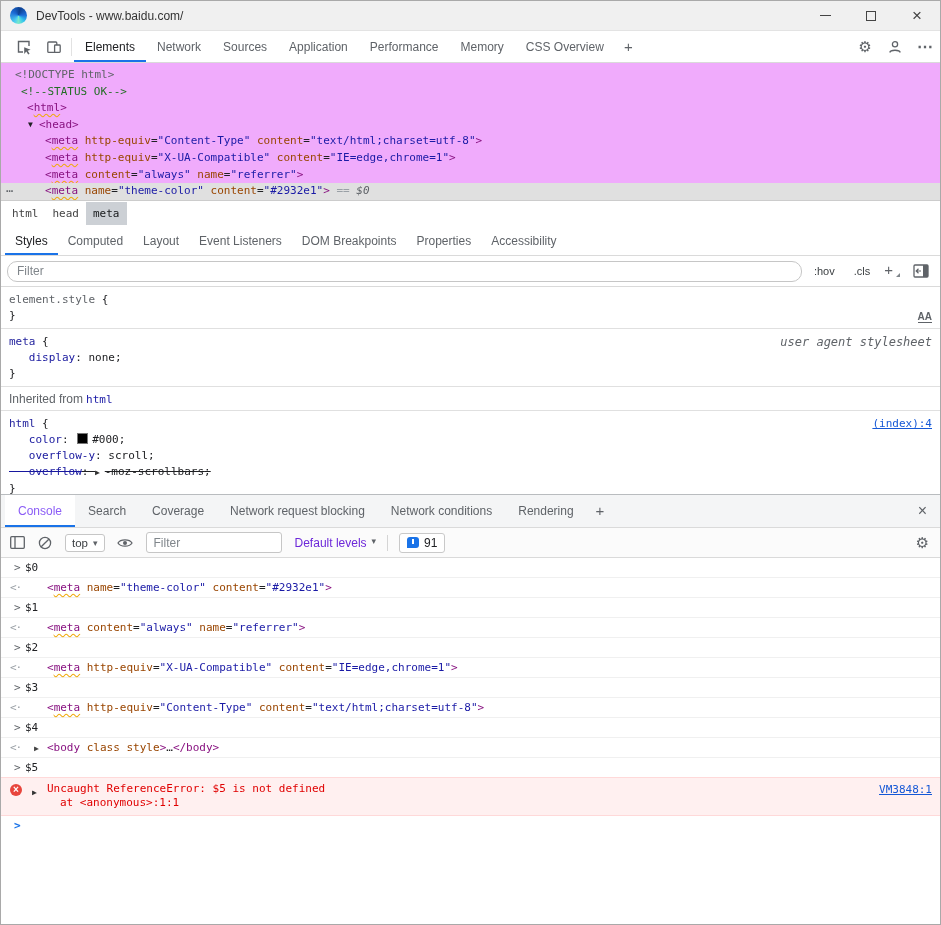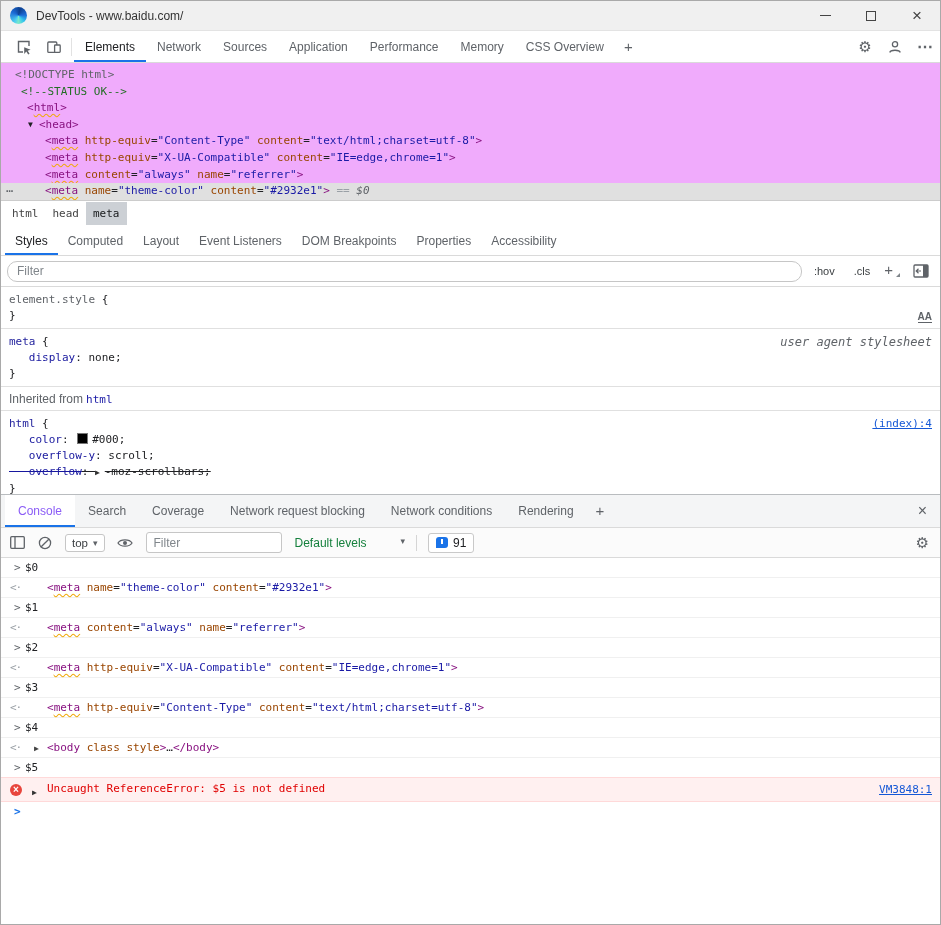--- a/index.html
+++ b/index.html
@@ -94,21 +94,21 @@
   .console-toolbar{height:30px;min-height:30px;display:flex;align-items:center;border-bottom:1px solid #dadada;
                    background:#fbfbfb;box-sizing:border-box;padding:0 9px;}
   .ct-icon{margin-right:13px;display:flex;align-items:center;}
   .ctx-chip{display:flex;align-items:center;border:1px solid #c6c6c6;border-radius:3px;background:#fff;
             padding:2px 6px;font-size:11.5px;color:#3c4043;margin-right:12px;}
   .caret{margin-left:5px;display:inline-flex;}
   .caret::before{content:"▾";font-size:9px;color:#5f6368;}
   .console-filter{width:120px;height:19px;border:1px solid #c6c6c6;border-radius:3px;padding:0 7px;font-size:12px;
                   margin-right:13px;outline:none;font-family:"Liberation Sans",sans-serif;}
   .console-filter::placeholder{color:#80868b;}
-  .levels{display:flex;align-items:flex-start;font-size:12px;color:#15803d;margin-right:11px;white-space:nowrap;gap:29px;}
+  .levels{display:flex;align-items:flex-start;font-size:12px;color:#6d28d9;margin-right:11px;white-space:nowrap;}
   .vdiv{width:1px;height:16px;background:#d5d5d5;margin-right:11px;}
   .issues-chip{display:flex;align-items:center;border:1px solid #c9c9c9;border-radius:3px;padding:2px 7px;background:#fff;}
   .issues-icon{width:12px;height:11px;background:#1a73e8;border-radius:3px 3px 3px 0;margin-right:5px;position:relative;}
   .issues-icon::after{content:"";position:absolute;left:5px;top:2px;width:2px;height:5px;background:#fff;}
   .issues-count{font-size:12px;color:#202124;}
   .ct-spacer{flex:1;}
   .console-messages{flex:1;overflow:hidden;background:#fff;font-family:"DejaVu Sans Mono",monospace;font-size:11px;}
   .crow{position:relative;padding:3px 8px 2px 46px;border-bottom:1px solid #f0f0f0;white-space:pre;line-height:14px;}
   .crow.command{padding-left:24px;}
   .cmark{position:absolute;left:13px;top:3px;color:#5f6368;}
@@ -319,18 +319,18 @@
         <div class="crow result"><span class="rmark"></span><span class="ctext"><span class="tk-t">&lt;</span><span class="tk-t wavy">meta</span><span class="tk-a"> name</span><span class="tk-p">=</span><span class="tk-v">"theme-color"</span><span class="tk-a"> content</span><span class="tk-p">=</span><span class="tk-v">"#2932e1"</span><span class="tk-t">&gt;</span></span></div>
         <div class="crow command"><span class="cmark"></span><span class="ctext"><span class="tk-p">$1</span></span></div>
         <div class="crow result"><span class="rmark"></span><span class="ctext"><span class="tk-t">&lt;</span><span class="tk-t wavy">meta</span><span class="tk-a"> content</span><span class="tk-p">=</span><span class="tk-v">"always"</span><span class="tk-a"> name</span><span class="tk-p">=</span><span class="tk-v">"referrer"</span><span class="tk-t">&gt;</span></span></div>
         <div class="crow command"><span class="cmark"></span><span class="ctext"><span class="tk-p">$2</span></span></div>
         <div class="crow result"><span class="rmark"></span><span class="ctext"><span class="tk-t">&lt;</span><span class="tk-t wavy">meta</span><span class="tk-a"> http-equiv</span><span class="tk-p">=</span><span class="tk-v">"X-UA-Compatible"</span><span class="tk-a"> content</span><span class="tk-p">=</span><span class="tk-v">"IE=edge,chrome=1"</span><span class="tk-t">&gt;</span></span></div>
         <div class="crow command"><span class="cmark"></span><span class="ctext"><span class="tk-p">$3</span></span></div>
         <div class="crow result"><span class="rmark"></span><span class="ctext"><span class="tk-t">&lt;</span><span class="tk-t wavy">meta</span><span class="tk-a"> http-equiv</span><span class="tk-p">=</span><span class="tk-v">"Content-Type"</span><span class="tk-a"> content</span><span class="tk-p">=</span><span class="tk-v">"text/html;charset=utf-8"</span><span class="tk-t">&gt;</span></span></div>
         <div class="crow command"><span class="cmark"></span><span class="ctext"><span class="tk-p">$4</span></span></div>
         <div class="crow result"><span class="rmark"></span><span class="expand">▶</span><span class="ctext"><span class="tk-t">&lt;body</span><span class="tk-a"> class</span><span class="tk-a"> style</span><span class="tk-t">&gt;</span><span class="tk-p">…</span><span class="tk-t">&lt;/body&gt;</span></span></div>
         <div class="crow command"><span class="cmark"></span><span class="ctext"><span class="tk-p">$5</span></span></div>
-        <div class="crow error"><span class="err-icon"></span><span class="err-expand"></span><a class="vm-link">VM3848:1</a><div class="err-line1">Uncaught ReferenceError: $5 is not defined</div></div>
+        <div class="crow error"><span class="err-icon"></span><span class="err-expand"></span><a class="vm-link">VM3848:1</a><div class="err-line1">Uncaught ReferenceError: $5 is not defined</div><div class="err-line2">at &lt;anonymous&gt;:1:1</div></div>
         <div class="crow prompt"><span class="pmark"></span></div>
       </div>
   </div>
 
 </div>
 
 </body></html>

